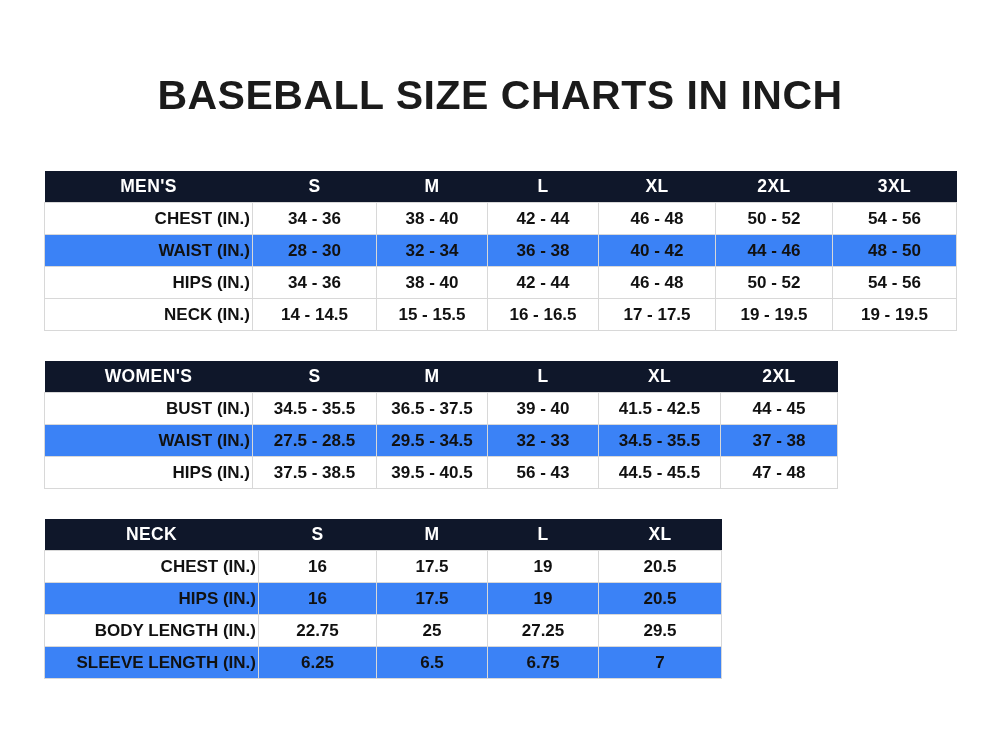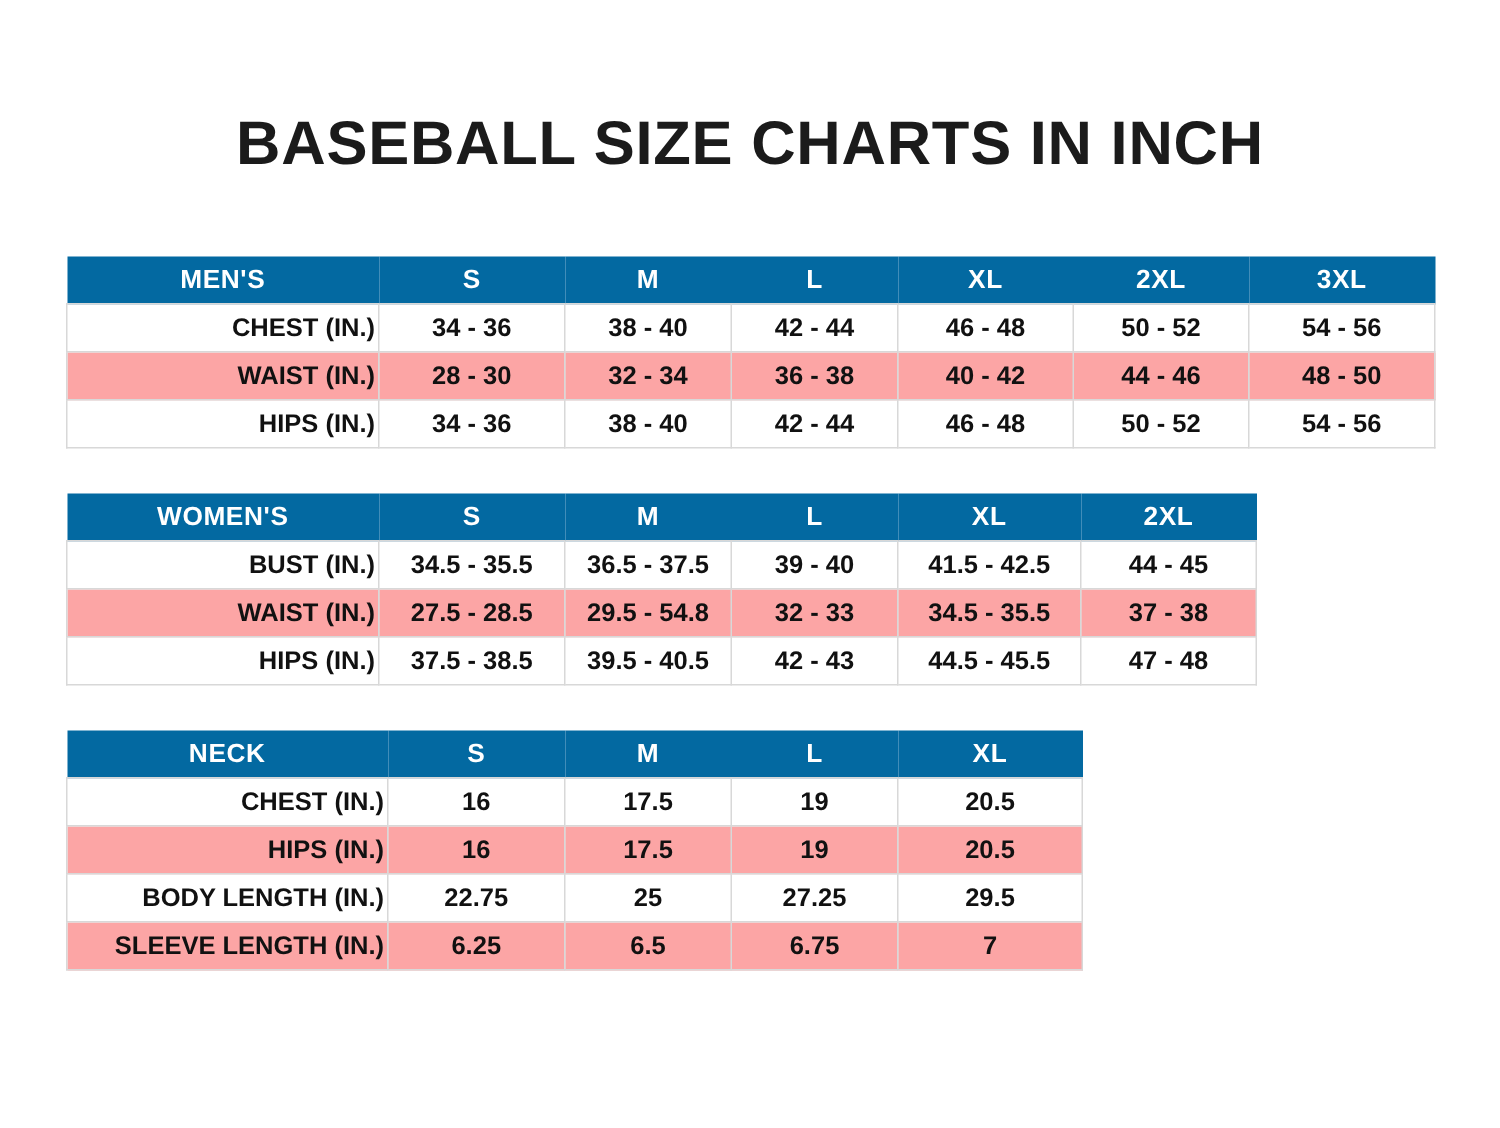--- a/index.html
+++ b/index.html
@@ -37,21 +37,21 @@
     border-collapse: collapse;
     table-layout: fixed;
     font-size: 17px;
     font-weight: bold;
   }
   table.men { width: 912px; }
   table.women { width: 793px; }
   table.youth { width: 677px; }
 
   thead th {
-    background: #0369a1;
+    background: #0f172a;
     color: #ffffff;
     font-weight: bold;
     font-size: 17.5px;
     height: 31px;
     padding: 0;
     border: none;
     text-align: center;
     letter-spacing: 0.4px;
   }
   tbody td {
@@ -59,21 +59,21 @@
     padding: 0 2px;
     text-align: center;
     border: 1px solid #d8d8d8;
     background: #ffffff;
     font-size: 17px;
     font-weight: bold;
     color: #111111;
     white-space: nowrap;
   }
   tbody tr.alt td {
-    background: #fca5a5;
+    background: #3b82f6;
   }
   tbody td.rowlabel {
     text-align: right;
   }
   .spacer-lg { height: 30px; }
   .spacer-md { height: 30px; }
 </style>
 </head>
 <body>
 
@@ -125,20 +125,29 @@
         </tr>
         <tr>
           <td class="rowlabel">HIPS (IN.)</td>
           <td>34 - 36</td>
           <td>38 - 40</td>
           <td>42 - 44</td>
           <td>46 - 48</td>
           <td>50 - 52</td>
           <td>54 - 56</td>
         </tr>
+        <tr>
+          <td class="rowlabel">NECK (IN.)</td>
+          <td>14 - 14.5</td>
+          <td>15 - 15.5</td>
+          <td>16 - 16.5</td>
+          <td>17 - 17.5</td>
+          <td>19 - 19.5</td>
+          <td>19 - 19.5</td>
+        </tr>
       </tbody>
     </table>
 
     <div class="spacer-lg"></div>
 
     <table class="women">
       <colgroup>
         <col style="width:208px">
         <col style="width:124px">
         <col style="width:111px">
@@ -161,30 +170,30 @@
           <td class="rowlabel">BUST (IN.)</td>
           <td>34.5 - 35.5</td>
           <td>36.5 - 37.5</td>
           <td>39 - 40</td>
           <td>41.5 - 42.5</td>
           <td>44 - 45</td>
         </tr>
         <tr class="alt">
           <td class="rowlabel">WAIST (IN.)</td>
           <td>27.5 - 28.5</td>
-          <td>29.5 - 54.8</td>
+          <td>29.5 - 34.5</td>
           <td>32 - 33</td>
           <td>34.5 - 35.5</td>
           <td>37 - 38</td>
         </tr>
         <tr>
           <td class="rowlabel">HIPS (IN.)</td>
           <td>37.5 - 38.5</td>
           <td>39.5 - 40.5</td>
-          <td>42 - 43</td>
+          <td>56 - 43</td>
           <td>44.5 - 45.5</td>
           <td>47 - 48</td>
         </tr>
       </tbody>
     </table>
 
     <div class="spacer-md"></div>
 
     <table class="youth">
       <colgroup>

